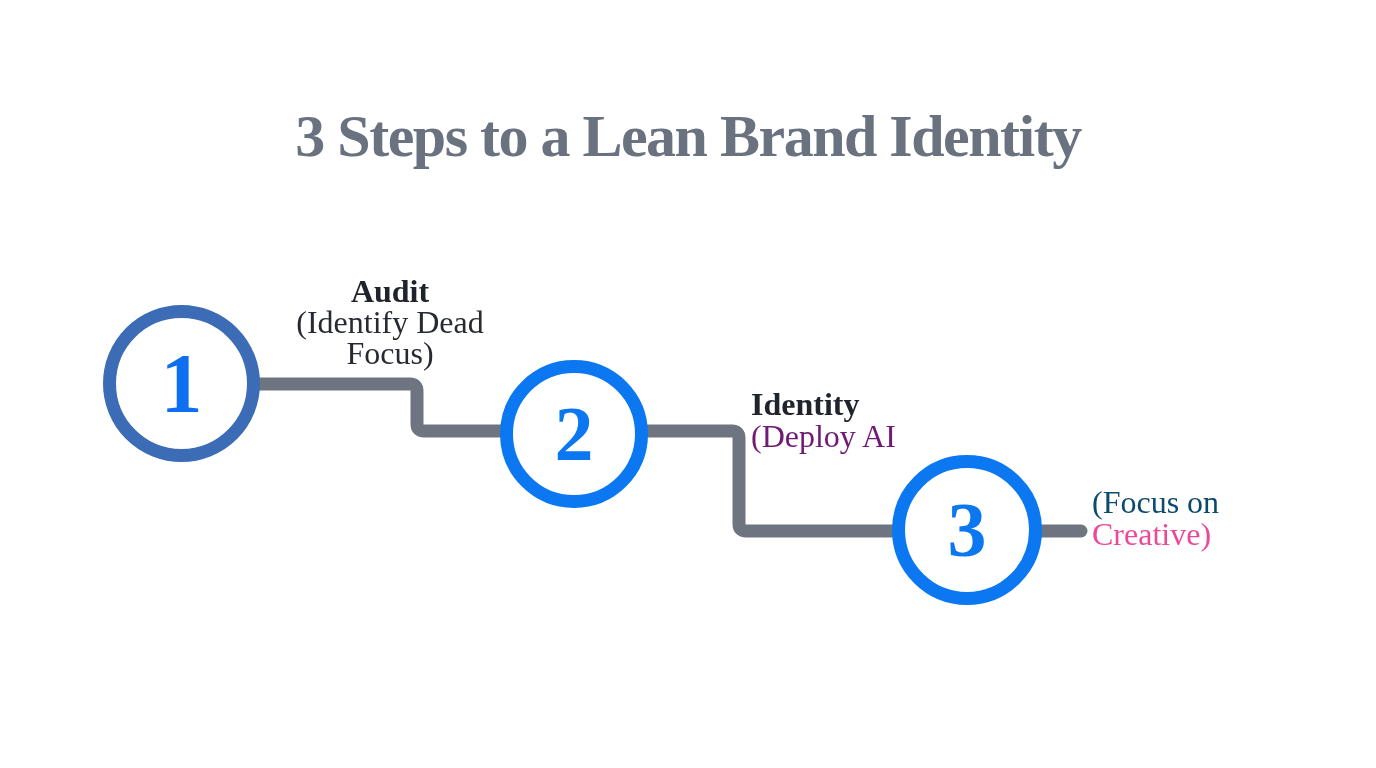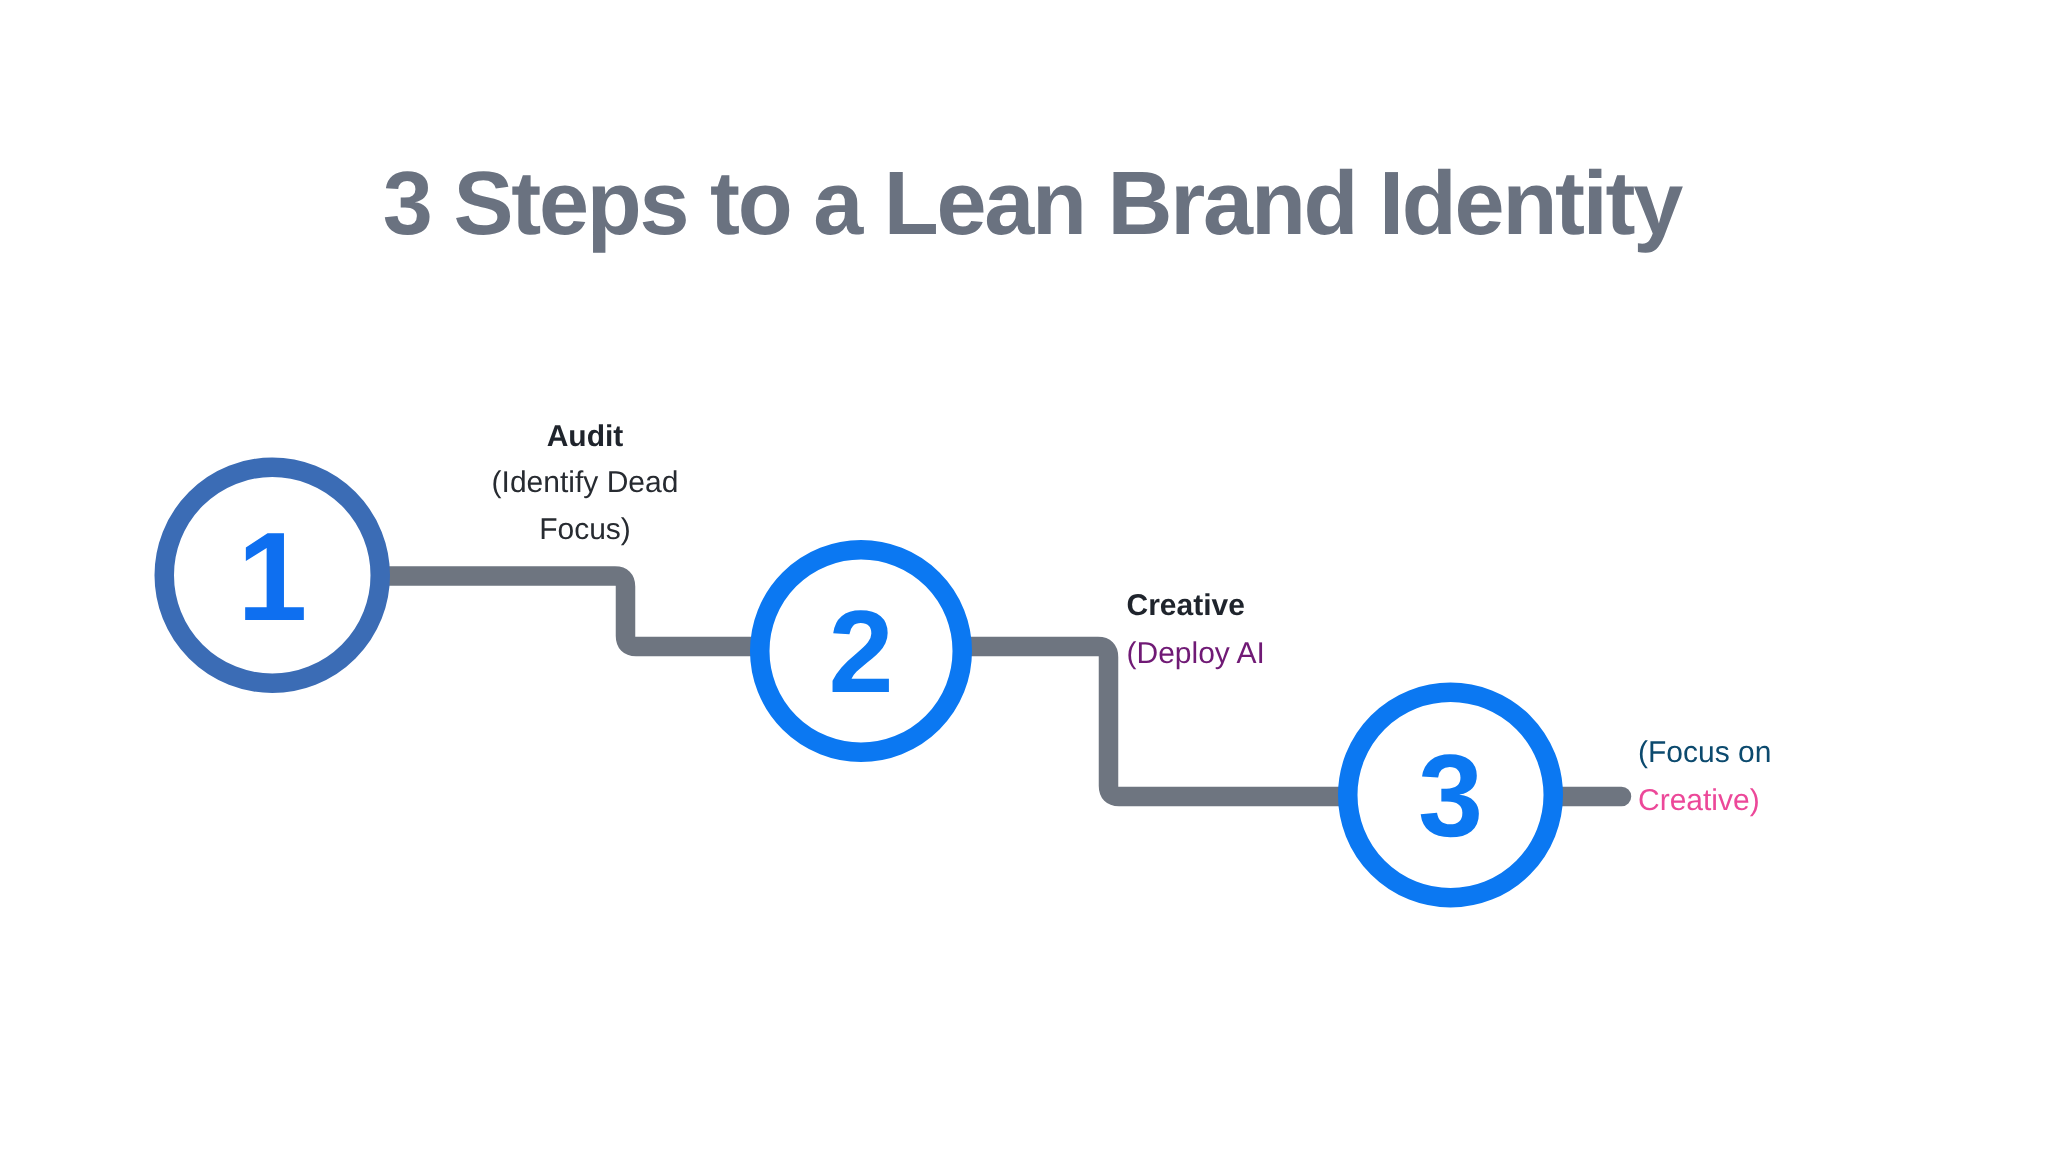--- a/index.html
+++ b/index.html
@@ -6,21 +6,21 @@
     margin: 0;
     padding: 0;
     background: #ffffff;
   }
   .canvas {
     position: relative;
     width: 1376px;
     height: 768px;
     background: #ffffff;
     overflow: hidden;
-    font-family: Liberation Sans, sans-serif;
+    font-family: Liberation Serif, serif;
   }
   .title {
     position: absolute;
     top: 103px;
     left: 0;
     width: 100%;
     margin: 0;
     text-align: center;
     font-size: 60px;
     line-height: 1.1;
@@ -50,21 +50,21 @@
   .circle-3 { left: 892px; top: 455px; width: 150px; height: 150px; }
   .step-number {
     font-weight: 700;
     line-height: 1;
   }
   .circle-1 .step-number { font-size: 84px; }
   .circle-2 .step-number { font-size: 78px; }
   .circle-3 .step-number { font-size: 78px; }
   .step-label {
     position: absolute;
-    font-size: 20px;
+    font-size: 32px;
     line-height: 31px;
   }
   .label-1 {
     left: 265px;
     top: 276px;
     width: 250px;
     text-align: center;
   }
   .label-2 {
     left: 751px;
@@ -112,21 +112,21 @@
     <span class="step-number" style="color: rgb(11, 120, 242);">3</span>
   </div>
 
   <div class="step-label label-1">
     <div class="step-heading" style="color: rgb(31, 36, 44);">Audit</div>
     <div class="step-subline" style="color: rgb(39, 43, 49);">(Identify Dead</div>
     <div class="step-subline" style="color: rgb(39, 43, 49);">Focus)</div>
   </div>
 
   <div class="step-label label-2">
-    <div class="step-heading" style="color: rgb(31, 36, 44);">Creative</div>
+    <div class="step-heading" style="color: rgb(31, 36, 44);">Identity</div>
     <div class="step-subline" style="color: #701a75;">(Deploy AI</div>
   </div>
 
   <div class="step-label label-3">
     <div class="step-subline" style="color: #0c4a6e;">(Focus on</div>
     <div class="step-subline" style="color: #ec4899;">Creative)</div>
   </div>
 
 </div>
 

